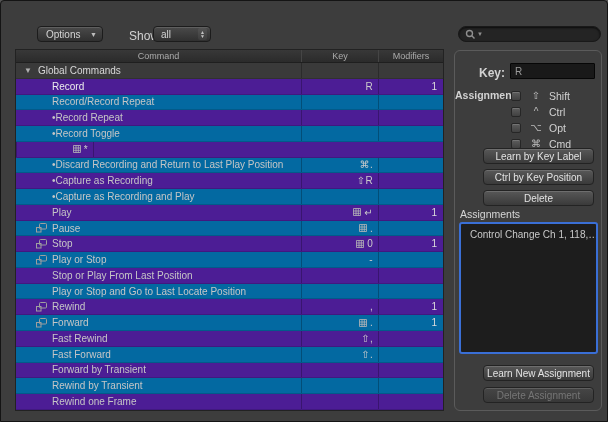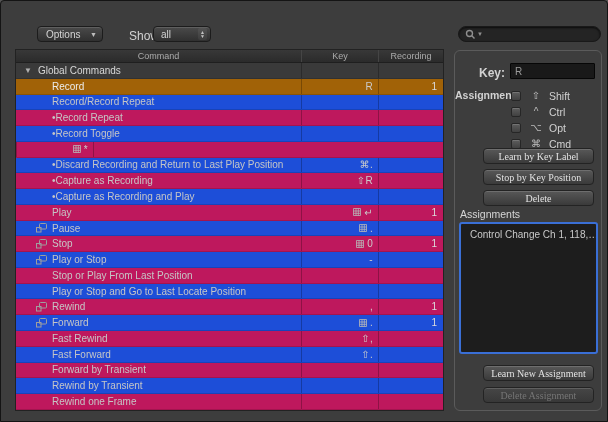--- a/index.html
+++ b/index.html
@@ -48,24 +48,24 @@
   }
   .list-header{display:flex;height:13px;background:linear-gradient(#383838,#2b2b2b);
     border-bottom:1px solid #1f1f1f;font-size:9px;color:#ababab;}
   .hcell{display:flex;align-items:center;justify-content:center;height:100%;}
   .hc1{width:285px;}
   .hc2{width:77px;border-left:1px solid #454545;}
   .hc3{width:65px;border-left:1px solid #454545;}
   .rows{flex:1;display:flex;flex-direction:column;}
   .row{flex:1;display:flex;align-items:stretch;font-size:10px;color:#c6c6c6;
     border-bottom:1px solid rgba(0,0,0,.14);}
-  .row.even{background:#1d4ed8;}
-  .row.odd{background:#be185d;}
+  .row.even{background:#0369a1;}
+  .row.odd{background:#4c1d95;}
   .row.group{background:#3a3a3a;color:#d8d8d8;}
-  .row.selected{background:#a16207;color:#ececec;}
+  .row.selected{background:#4c1d95;color:#ececec;}
   .cell{display:flex;align-items:center;overflow:hidden;white-space:nowrap;}
   .c-command{width:285px;position:relative;}
   .c-key{width:77px;border-left:1px solid rgba(0,0,0,.25);justify-content:flex-end;
     padding-right:5px;color:#cbcbcb;}
   .c-assignment{width:65px;border-left:1px solid rgba(0,0,0,.25);justify-content:flex-end;
     padding-right:6px;color:#dcdcdc;}
   .disclosure{position:absolute;left:8px;font-size:8px;color:#b0b0b0;}
   .group .cmd-label{margin-left:22px;}
   .row:not(.group) .cmd-label{margin-left:36px;}
   .row-icon{position:absolute;left:20px;display:flex;align-items:center;}
@@ -86,21 +86,21 @@
     font-size:10.5px;color:#d2d2d2;font-weight:bold;}
   .mod-row{position:absolute;left:56px;height:13px;display:flex;align-items:center;}
   .cbx{width:10px;height:10px;border:1px solid #262626;border-radius:2px;
     background:linear-gradient(#5d5d5d,#414141);box-shadow:inset 0 1px 0 rgba(255,255,255,.15);}
   .mod-sym{width:18px;text-align:center;margin-left:6px;font-size:10px;color:#bdbdbd;}
   .mod-name{margin-left:4px;font-size:10.5px;color:#d2d2d2;}
   .pbtn{position:absolute;left:28px;width:111px;height:16px;border:1px solid #232323;
     border-radius:4px;background:linear-gradient(#585858,#3a3a3a);
     box-shadow:inset 0 1px 0 rgba(255,255,255,.14);
     color:#e3e3e3;font-size:10px;display:flex;align-items:center;justify-content:center;
-    font-family:Liberation Serif, serif;}
+    font-family:Liberation Sans, sans-serif;}
   .pbtn.disabled{color:#767676;background:linear-gradient(#464646,#383838);}
   .assign-label{position:absolute;left:5px;top:157px;font-size:10.5px;color:#d6d6d6;}
   .assign-box{position:absolute;left:4px;top:171px;width:139px;height:132px;
     background:#1d1d1d;border:2px solid #3a6fd6;border-radius:3px;overflow:hidden;}
   .assign-item{font-size:10px;color:#c9c9c9;padding:5px 2px 2px 9px;white-space:nowrap;}
 </style>
 </head>
 <body>
 
 <div class="window">
@@ -129,21 +129,21 @@
         </svg>
       <span class="caret">▼</span>
     </span>
     <input class="search-input" value="" style="">
   </div>
 
   <div class="list">
     <div class="list-header">
       <div class="hcell hc1">Command</div>
       <div class="hcell hc2">Key</div>
-      <div class="hcell hc3">Recording</div>
+      <div class="hcell hc3">Modifiers</div>
     </div>
     <div class="rows" id="rows">
         <div class="row even group">
           <div class="cell c-command">
             <span class="disclosure">▼</span>
             <span class="cmd-label">Global Commands</span>
           </div>
           <div class="cell c-key"></div>
           <div class="cell c-assignment"></div>
         </div>
@@ -394,21 +394,21 @@
           <span class="mod-name">Opt</span>
         </div>
         <div class="mod-row" style="top: 86px;">
           <span class="cbx"></span>
           <span class="mod-sym">⌘</span>
           <span class="mod-name">Cmd</span>
         </div>
       </div>
 
     <div class="pbtn" style="top:97px">Learn by Key Label</div>
-    <div class="pbtn" style="top:118px">Stop by Key Position</div>
+    <div class="pbtn" style="top:118px">Ctrl by Key Position</div>
     <div class="pbtn" style="top:139px">Delete</div>
 
     <span class="assign-label">Assignments</span>
     <div class="assign-box" id="assignBox" style="border-color: rgb(58, 111, 214);">
         <div class="assign-item">Control Change Ch 1, 118,…</div>
       </div>
 
     <div class="pbtn" style="top:314px">Learn New Assignment</div>
     <div class="pbtn disabled" style="top:336px">Delete Assignment</div>
   </div>

